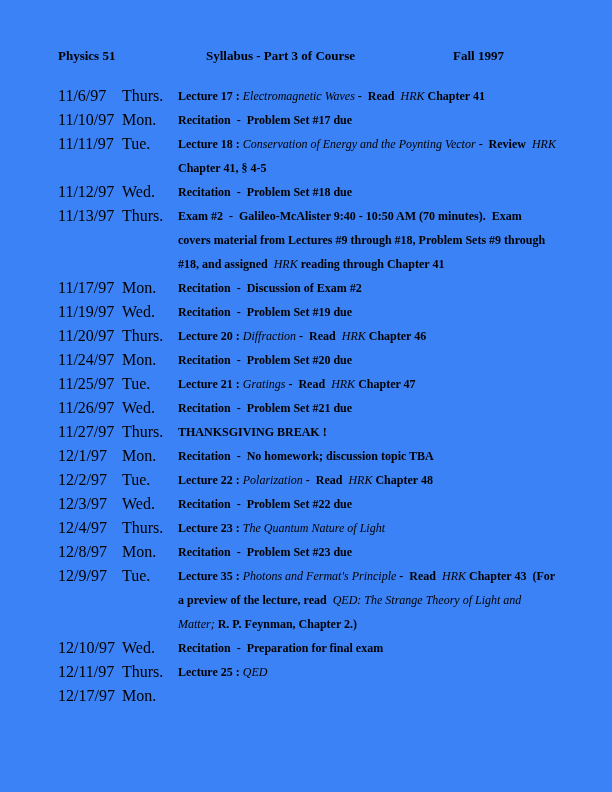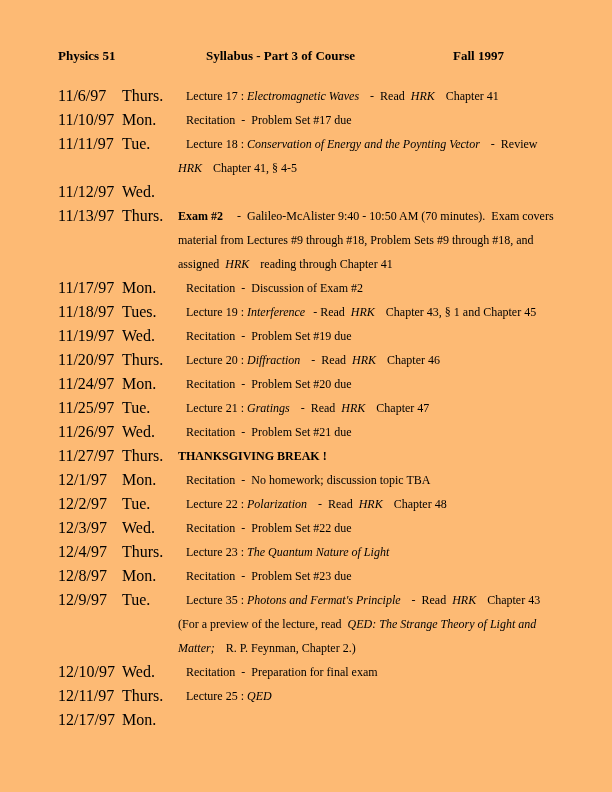--- a/index.html
+++ b/index.html
@@ -1,38 +1,38 @@
 <!DOCTYPE html>
 <html><head>
 <meta charset="utf-8">
 <style>
   html, body { margin: 0; padding: 0; background: #ffffff; }
   .page {
     position: relative;
     width: 612px;
     height: 792px;
-    background: #fdba74;
+    background: #3b82f6;
     color: #000000;
     font-family: "Liberation Serif", serif;
     overflow: hidden;
     box-sizing: border-box;
   }
   .header { position: absolute; top: 48px; left: 0; width: 612px; height: 18px; }
   .header span { position: absolute; font-size: 13px; font-weight: bold; white-space: nowrap; }
   .course { left: 58px; }
   .title  { left: 206px; }
   .term   { left: 453px; }
 
   .schedule { position: absolute; top: 84px; left: 58px; width: 498px; }
   .row { display: grid; grid-template-columns: 64px 56px 378px; align-items: start; }
   .date, .day { font-size: 16px; line-height: 24px; white-space: nowrap; }
   .desc { font-size: 12px; line-height: 24px; white-space: pre-wrap; }
   .it { font-style: italic; margin-top: 40px; }
   .bd { font-weight: bold; }
-  .nm { font-style: normal; font-weight: normal; margin-left: 8px; }
+  .nm { font-style: normal; font-weight: bold; }
 </style>
 </head>
 <body>
 
 <div class="page">
   <div class="header">
     <span class="course">Physics 51</span>
     <span class="title">Syllabus - Part 3 of Course</span>
     <span class="term">Fall 1997</span>
   </div>
@@ -48,35 +48,31 @@
         <span class="desc"><span class="nm">Recitation  -  Problem Set #17 due</span></span>
       </div>
       <div class="row">
         <span class="date">11/11/97</span>
         <span class="day">Tue.</span>
         <span class="desc"><span class="nm">Lecture 18 : </span><span class="it">Conservation of Energy and the Poynting Vector</span><span class="nm"> -  Review  </span><span class="it">HRK</span><span class="nm"> Chapter 41, § 4-5</span></span>
       </div>
       <div class="row">
         <span class="date">11/12/97</span>
         <span class="day">Wed.</span>
+        <span class="desc"><span class="nm">Recitation  -  Problem Set #18 due</span></span>
       </div>
       <div class="row">
         <span class="date">11/13/97</span>
         <span class="day">Thurs.</span>
         <span class="desc"><span class="bd">Exam #2</span><span class="nm">  -  Galileo-McAlister 9:40 - 10:50 AM (70 minutes).  Exam covers material from Lectures #9 through #18, Problem Sets #9 through #18, and assigned  </span><span class="it">HRK</span><span class="nm"> reading through Chapter 41</span></span>
       </div>
       <div class="row">
         <span class="date">11/17/97</span>
         <span class="day">Mon.</span>
         <span class="desc"><span class="nm">Recitation  -  Discussion of Exam #2</span></span>
-      </div>
-      <div class="row">
-        <span class="date">11/18/97</span>
-        <span class="day">Tues.</span>
-        <span class="desc"><span class="nm">Lecture 19 : </span><span class="it">Interference</span><span class="nm">- Read  </span><span class="it">HRK</span><span class="nm"> Chapter 43, § 1 and Chapter 45</span></span>
       </div>
       <div class="row">
         <span class="date">11/19/97</span>
         <span class="day">Wed.</span>
         <span class="desc"><span class="nm">Recitation  -  Problem Set #19 due</span></span>
       </div>
       <div class="row">
         <span class="date">11/20/97</span>
         <span class="day">Thurs.</span>
         <span class="desc"><span class="nm">Lecture 20 : </span><span class="it">Diffraction</span><span class="nm"> -  Read  </span><span class="it">HRK</span><span class="nm"> Chapter 46</span></span>

